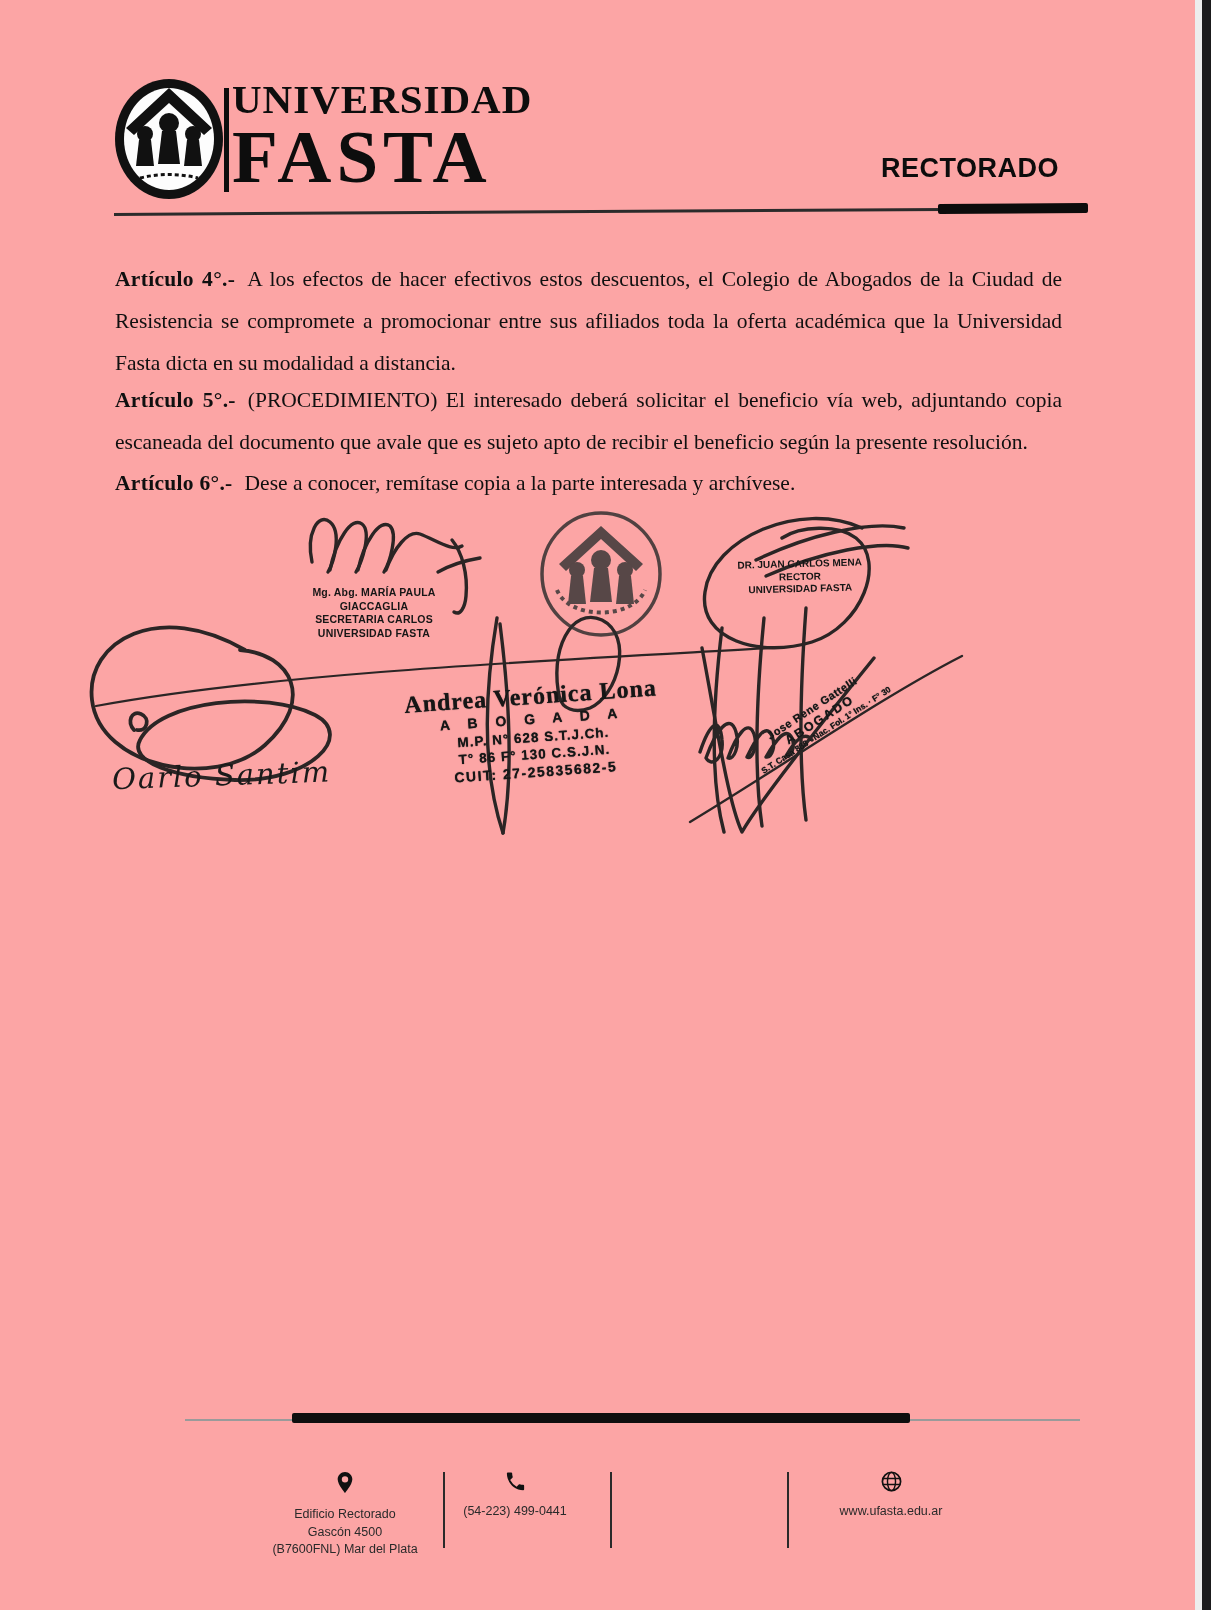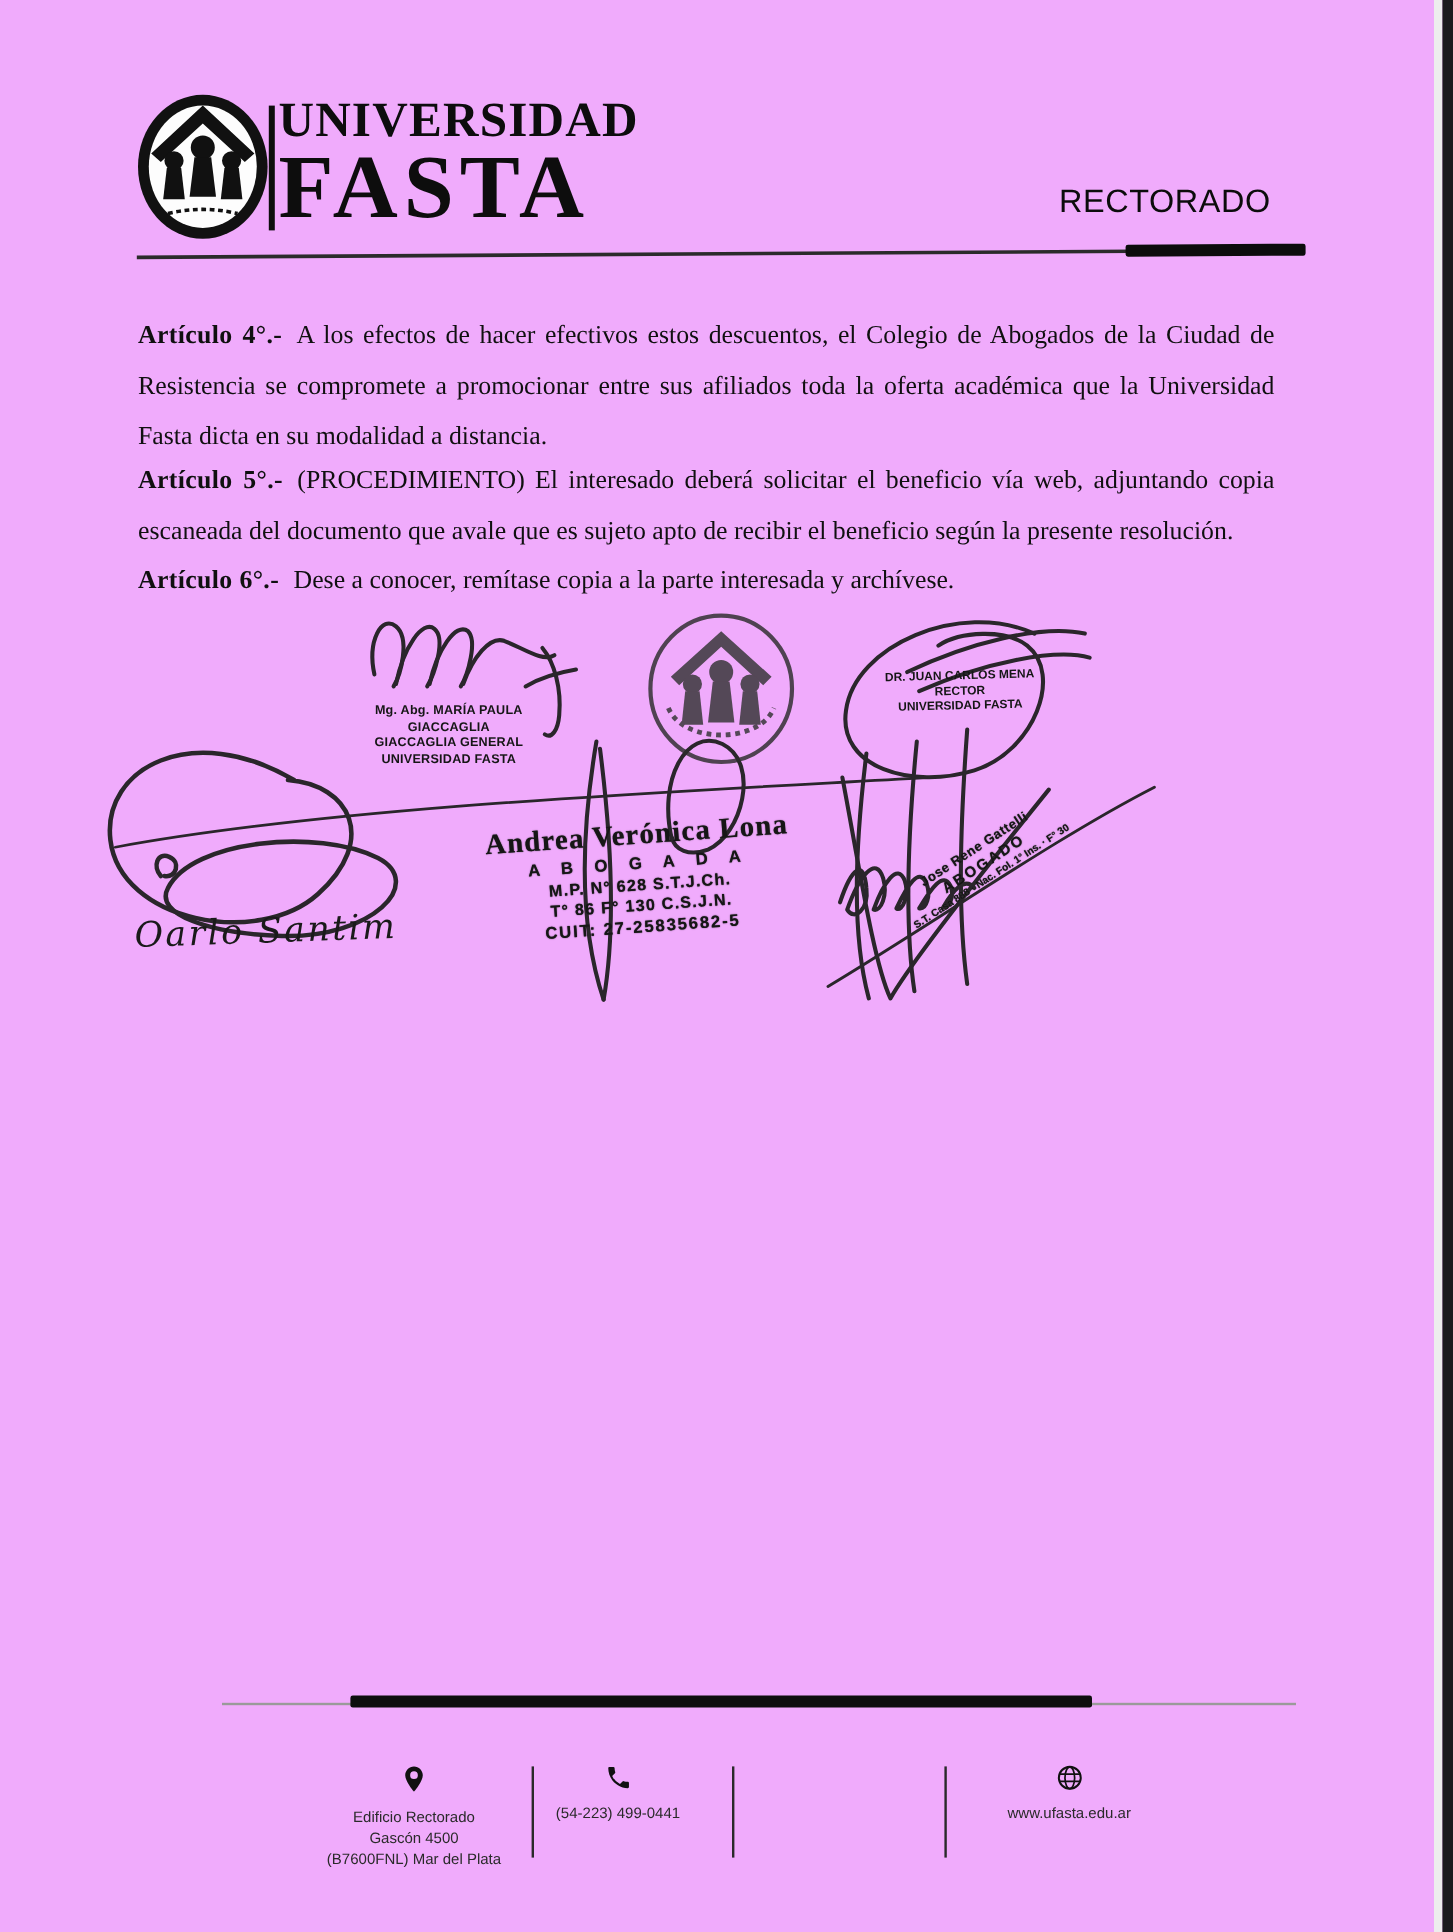--- a/index.html
+++ b/index.html
@@ -1,33 +1,33 @@
 <!DOCTYPE html>
 <html><head>
 <meta charset="utf-8">
 <style>
   html,body{margin:0;padding:0;background:#e9e9e9;}
   .page{
     position:relative; width:1211px; height:1610px; margin:0 auto;
-    background:#f0abfc; overflow:hidden;
+    background:#fca5a5; overflow:hidden;
     font-family:"Liberation Serif", serif; color:#111;
   }
   
   .edge-gray{position:absolute; top:0; right:9px; width:7px; height:100%; background:#ededed;}
   .edge-black{position:absolute; top:0; right:0; width:9px; height:100%; background:#1b1b1d;}
 
   
   .logo-svg{position:absolute; left:112px; top:76px;}
   .brand{position:absolute; left:232px; top:78px; font-family:"Liberation Serif", serif; color:#0d0d0d;}
   .brand-divider{position:absolute; left:224px; top:88px; width:5px; height:104px; background:#0d0d0d;}
   .brand-top{font-size:41px; font-weight:bold; letter-spacing:1px; line-height:42px;}
   .brand-bottom{font-size:75px; font-weight:bold; letter-spacing:5px; line-height:74px;}
   .office{
     position:absolute; right:152px; top:153px;
-    font-family:"Liberation Sans", sans-serif; font-weight:normal;
+    font-family:"Liberation Sans", sans-serif; font-weight:bold;
     font-size:27px; letter-spacing:.5px; color:#0c0c0c;
   }
   .header-rule{position:absolute; left:114px; top:203px; width:974px; height:14px; transform:rotate(-0.35deg);}
   .header-rule .thin{position:absolute; left:0; top:7px; width:830px; height:2.5px; background:#2b2b2b;}
   .header-rule .thick{position:absolute; right:0; top:3px; width:150px; height:10px; background:#0c0c0c; border-radius:2px;}
 
   
   .article{
     position:absolute; left:115px; width:947px;
     font-size:21.5px; line-height:42px; text-align:justify;
@@ -156,21 +156,21 @@
     <path d="M57,60 L71,60 L75,94 L53,94 Z" fill="#333"></path>
     <circle cx="40" cy="62" r="8" fill="#333"></circle>
     <path d="M34,68 L46,68 L49,96 L31,96 Z" fill="#333"></path>
     <circle cx="88" cy="62" r="8" fill="#333"></circle>
     <path d="M82,68 L94,68 L97,96 L79,96 Z" fill="#333"></path>
     <path d="M20,82 C32,112 96,112 108,82" fill="none" stroke="#333" stroke-width="4" stroke-dasharray="4,4"></path>
   </svg>
 
   <div class="stamp stamp-secretaria">
     <div>Mg. Abg. MARÍA PAULA GIACCAGLIA</div>
-    <div>GIACCAGLIA GENERAL</div>
+    <div>SECRETARIA CARLOS</div>
     <div>UNIVERSIDAD FASTA</div>
   </div>
 
   <div class="stamp stamp-rector">
     <div>DR. JUAN CARLOS MENA</div>
     <div>RECTOR</div>
     <div>UNIVERSIDAD FASTA</div>
   </div>
 
   <div class="stamp stamp-lona">

